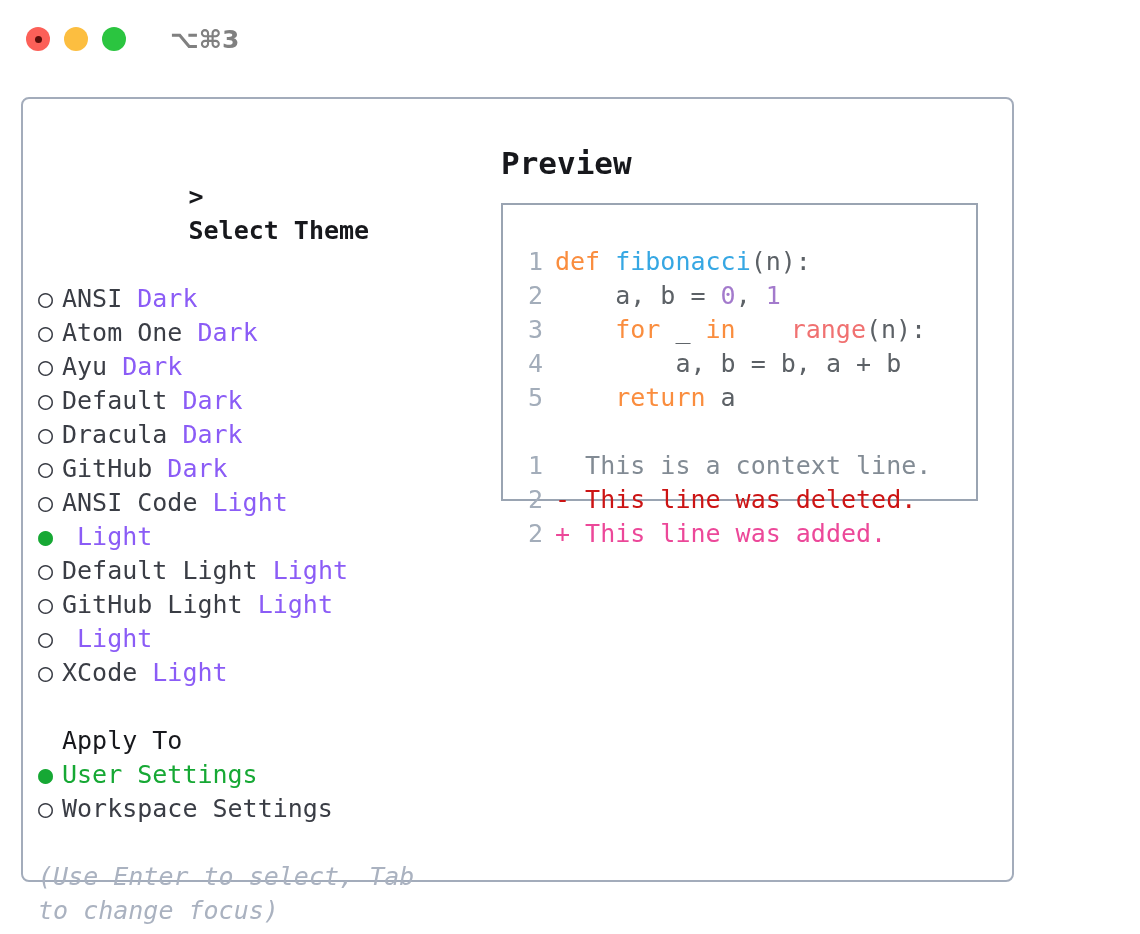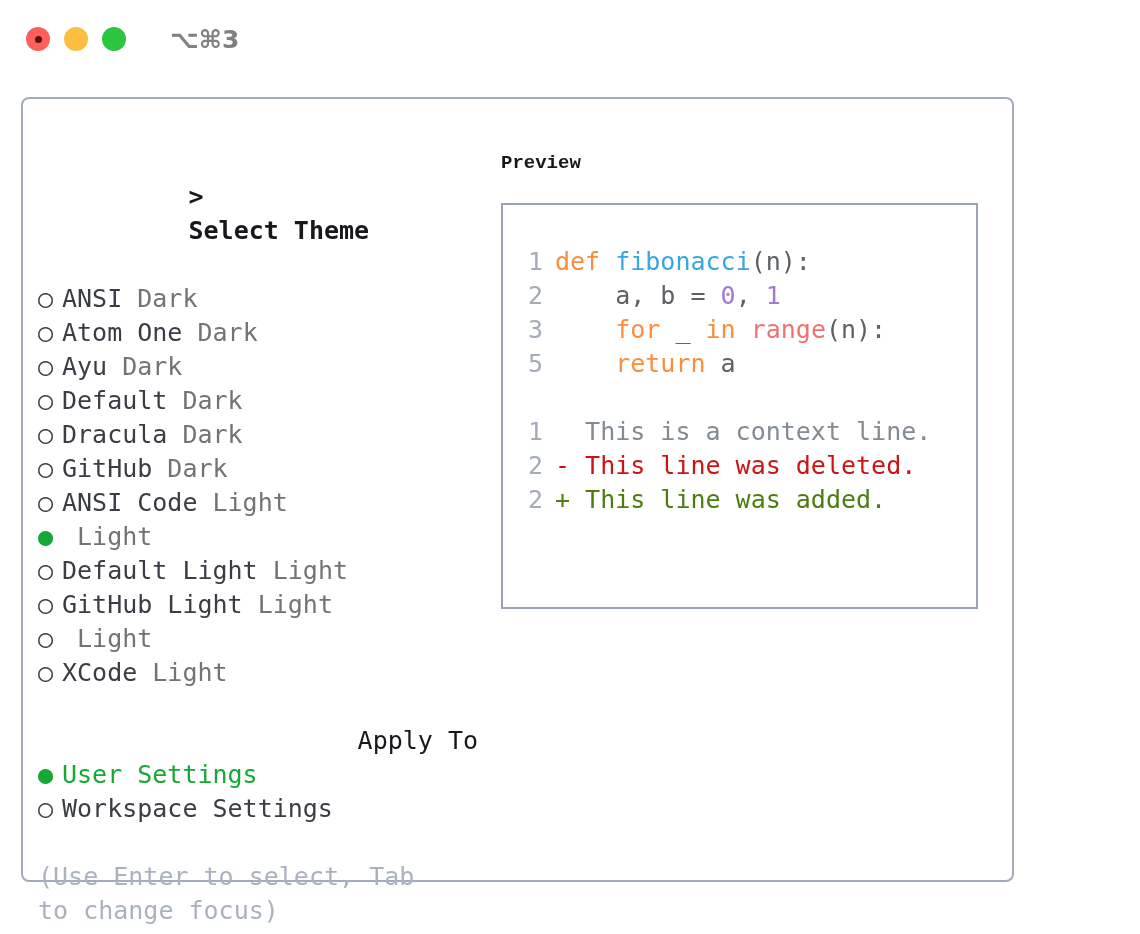--- a/index.html
+++ b/index.html
@@ -106,62 +106,61 @@
     color: #3a3d45;
   }
   .opt .marker {
     display: inline-block;
     width: 24px;
     flex: 0 0 24px;
     color: #3a3d45;
     font-size: 25px;
   }
   .opt .label { color: #3a3d45; text-align: right; }
-  .opt .variant { color: #737373; text-align: center; }
+  .opt .variant { color: #8b5cf6; text-align: center; }
   .opt.selected .marker { color: #16a834; }
   .opt.selected .label  { color: #16a834; }
 
   .apply-head {
     font-size: 25px;
     color: #17181c;
     line-height: 34px;
     padding-left: 24px;
     white-space: pre;
     margin-top: 34px;
-    text-align: right;
   }
 
   .hint {
     margin-top: 34px;
     font-size: 25px;
     line-height: 34px;
     color: #aab2c0;
     width: 410px;
     white-space: pre-wrap;
+    font-style: italic;
   }
 
   
   .right-col {
     position: absolute;
     left: 478px;
     top: 47px;
     width: 490px;
   }
   .preview-title {
-    font-size: 19px;
+    font-size: 31px;
     font-weight: 700;
     color: #17181c;
     line-height: 34px;
-    font-family: Liberation Mono, monospace;
   }
 
   .preview-box {
     margin-top: 23px;
     width: 477px;
-    height: 406px;
+    height: 298px;
     border: 2px solid #9aa4b2;
     background: #ffffff;
     padding: 40px 0 4px 14px;
   }
 
   .code-line {
     font-size: 25px;
     line-height: 34px;
     height: 34px;
     white-space: pre;
@@ -171,26 +170,26 @@
     display: inline-block;
     width: 26px;
     text-align: right;
     color: #a3adba;
     margin-right: 12px;
   }
   .blank-line { height: 34px; }
 
   .t-kw   { color: #fa8d3e; }
   .t-fn   { color: #36a7e3; }
-  .t-call { color: #f07171; }
+  .t-call { color: #f07171; margin-left: 40px; }
   .t-num  { color: #a37acc; }
   .t-txt  { color: #5c6166; }
   .t-ctx  { color: #828b94; }
   .t-del  { color: #cc1414; }
-  .t-add  { color: #4d7c0f; }
+  .t-add  { color: #ec4899; }
 </style>
 </head>
 <body>
 
 <div class="window">
 
   <div class="titlebar">
     <div class="dots">
       <span class="dot dot-red"></span>
       <span class="dot dot-yellow"></span>
@@ -234,20 +233,21 @@
         <div class="hint">(Use Enter to select, Tab to change focus)</div>
       </div>
 
       <div class="right-col">
         <div class="preview-title">Preview</div>
         <div class="preview-box">
           <div id="code-block">
               <div class="code-line"><span class="ln">1</span><span class="t-kw">def </span><span class="t-fn">fibonacci</span><span class="t-txt">(n):</span></div>
               <div class="code-line"><span class="ln">2</span><span class="t-txt">    a, b = </span><span class="t-num">0</span><span class="t-txt">, </span><span class="t-num">1</span></div>
               <div class="code-line"><span class="ln">3</span><span class="t-txt">    </span><span class="t-kw">for</span><span class="t-txt"> _ </span><span class="t-kw">in</span><span class="t-txt"> </span><span class="t-call">range</span><span class="t-txt">(n):</span></div>
+              <div class="code-line"><span class="ln">4</span><span class="t-txt">        a, b = b, a + b</span></div>
               <div class="code-line"><span class="ln">5</span><span class="t-txt">    </span><span class="t-kw">return</span><span class="t-txt"> a</span></div>
             </div>
           <div class="blank-line"></div>
           <div id="diff-block">
               <div class="code-line"><span class="ln">1</span><span class="t-ctx">  This is a context line.</span></div>
               <div class="code-line"><span class="ln">2</span><span class="t-del">- This line was deleted.</span></div>
               <div class="code-line"><span class="ln">2</span><span class="t-add">+ This line was added.</span></div>
             </div>
         </div>
       </div>

